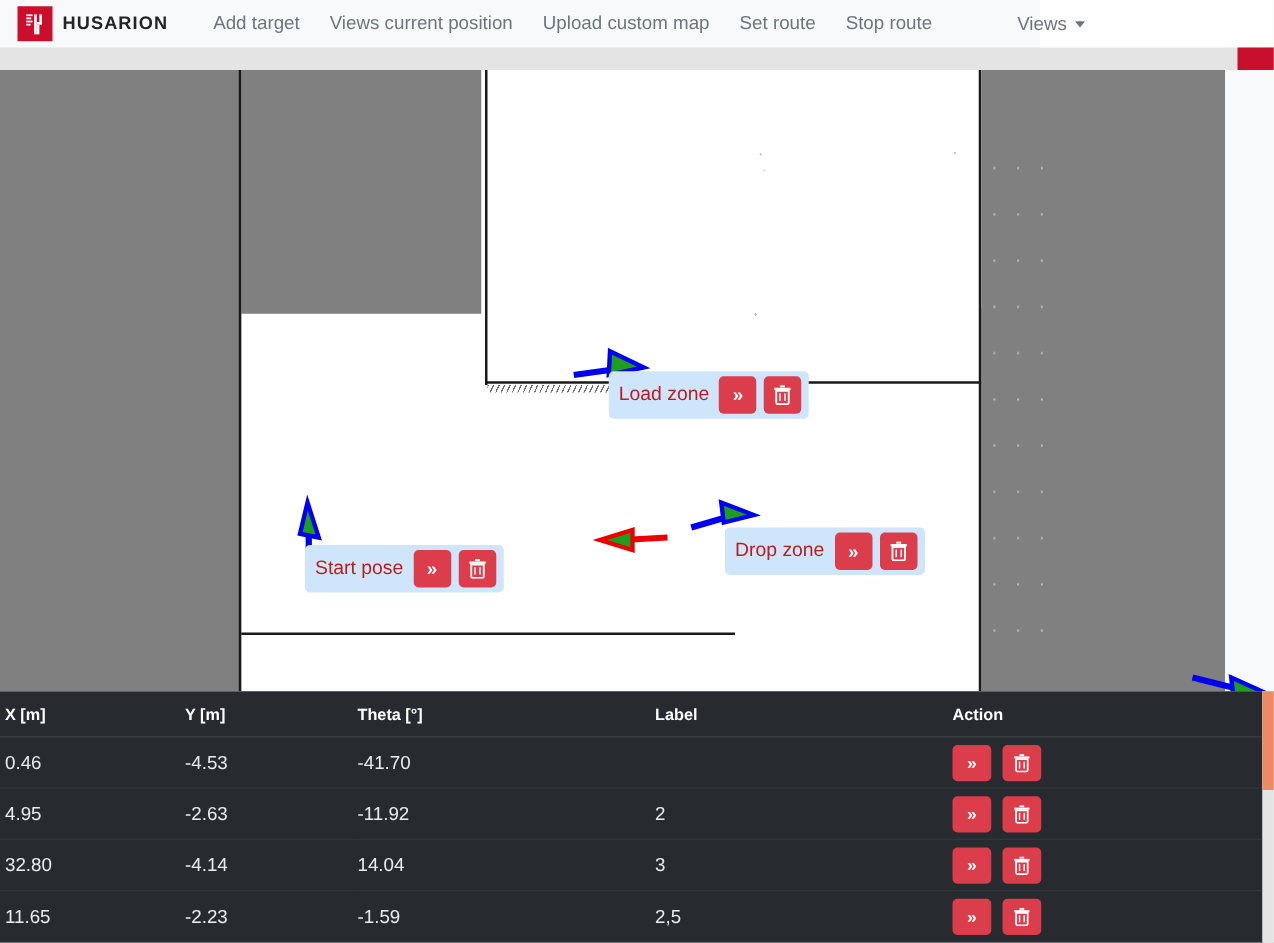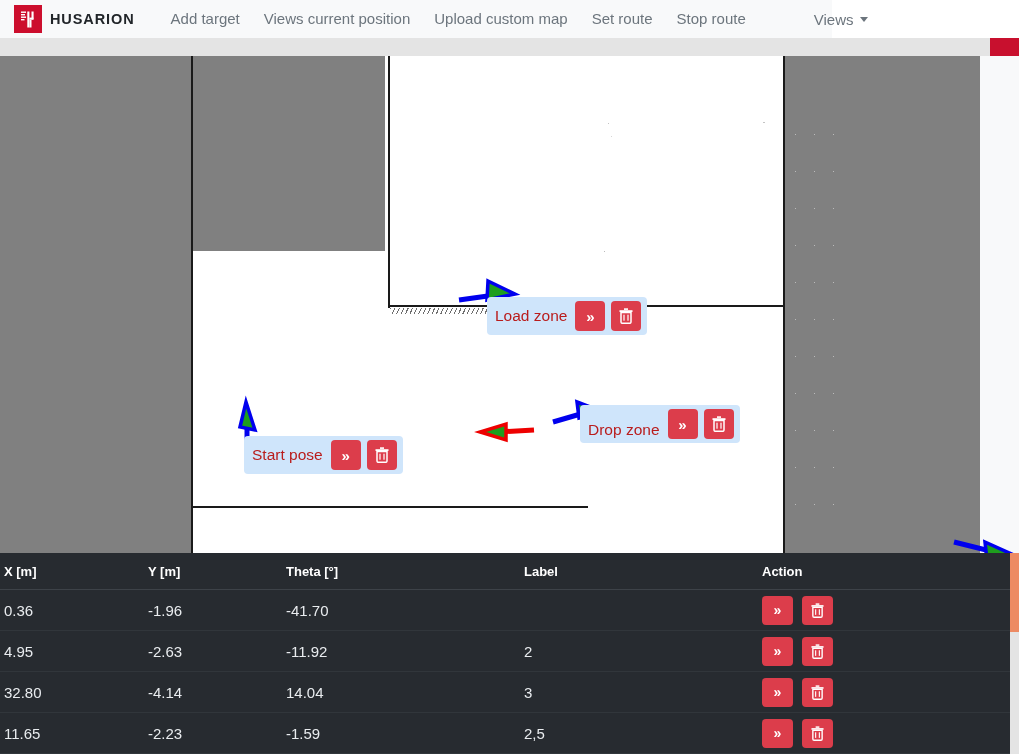--- a/index.html
+++ b/index.html
@@ -334,21 +334,21 @@
       <svg width="14" height="16" viewBox="0 0 14 16" aria-hidden="true">
         <rect x="0.5" y="2.2" width="13" height="1.8" fill="#fff"></rect>
         <rect x="5" y="0.3" width="4" height="1.6" fill="#fff"></rect>
         <path d="M2 4.6 h10 v9.4 a1.3 1.3 0 0 1 -1.3 1.3 h-7.4 a1.3 1.3 0 0 1 -1.3 -1.3 z" fill="none" stroke="#fff" stroke-width="1.5"></path>
         <rect x="4.4" y="6.7" width="1.2" height="6" fill="#fff"></rect>
         <rect x="8.4" y="6.7" width="1.2" height="6" fill="#fff"></rect>
       </svg>
     </button>
   </div>
 
-  <div class="chip" style="left:580px; top:349px;align-items:flex-end;">
+  <div class="chip" style="left:580px; top:366px;">
     <span class="chip-label">Drop zone</span>
     <button class="btn-red">
       <span class="glyph">»</span>
     </button>
     <button class="btn-red">
       <svg width="14" height="16" viewBox="0 0 14 16" aria-hidden="true">
         <rect x="0.5" y="2.2" width="13" height="1.8" fill="#fff"></rect>
         <rect x="5" y="0.3" width="4" height="1.6" fill="#fff"></rect>
         <path d="M2 4.6 h10 v9.4 a1.3 1.3 0 0 1 -1.3 1.3 h-7.4 a1.3 1.3 0 0 1 -1.3 -1.3 z" fill="none" stroke="#fff" stroke-width="1.5"></path>
         <rect x="4.4" y="6.7" width="1.2" height="6" fill="#fff"></rect>
@@ -364,22 +364,22 @@
       <tr>
         <th class="c-x">X [m]</th>
         <th class="c-y">Y [m]</th>
         <th class="c-theta">Theta [°]</th>
         <th class="c-label">Label</th>
         <th class="c-action">Action</th>
       </tr>
     </thead>
     <tbody>
       <tr>
-        <td class="c-x">0.36</td>
-        <td class="c-y">-1.96</td>
+        <td class="c-x">0.46</td>
+        <td class="c-y">-4.53</td>
         <td class="c-theta">-41.70</td>
         <td class="c-label"></td>
         <td class="c-action">
           <div class="action-cell">
             <button class="btn-sm">
               <span class="glyph">»</span>
             </button>
             <button class="btn-sm">
               <svg width="13" height="15" viewBox="0 0 14 16" aria-hidden="true">
                 <rect x="0.5" y="2.2" width="13" height="1.8" fill="#fff"></rect>

